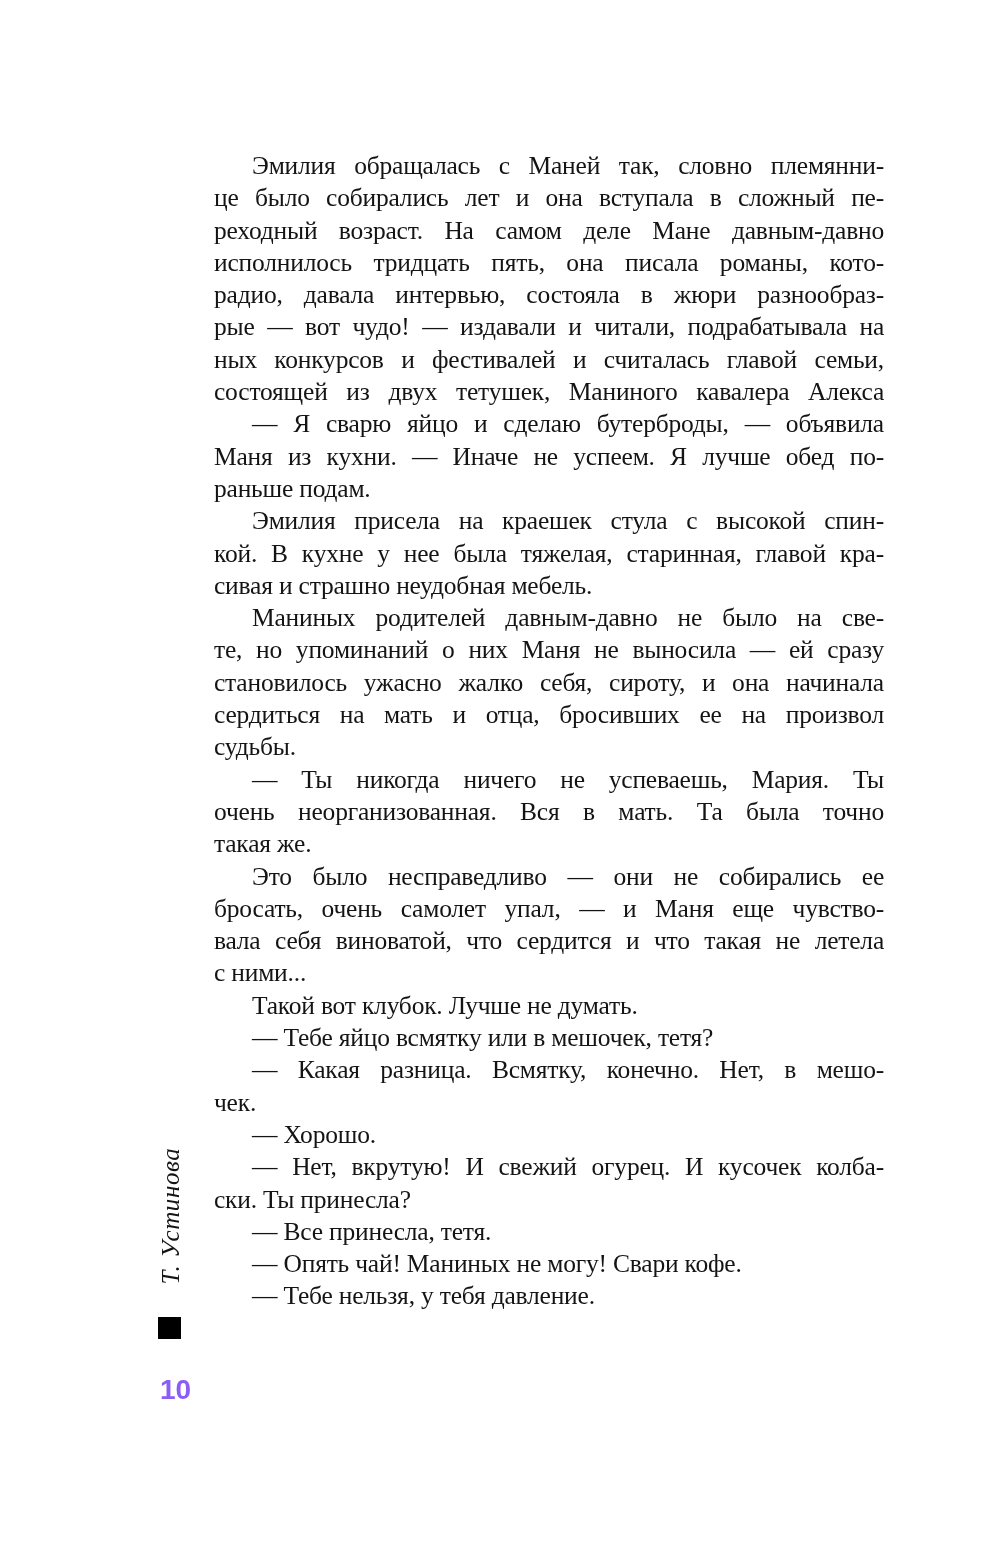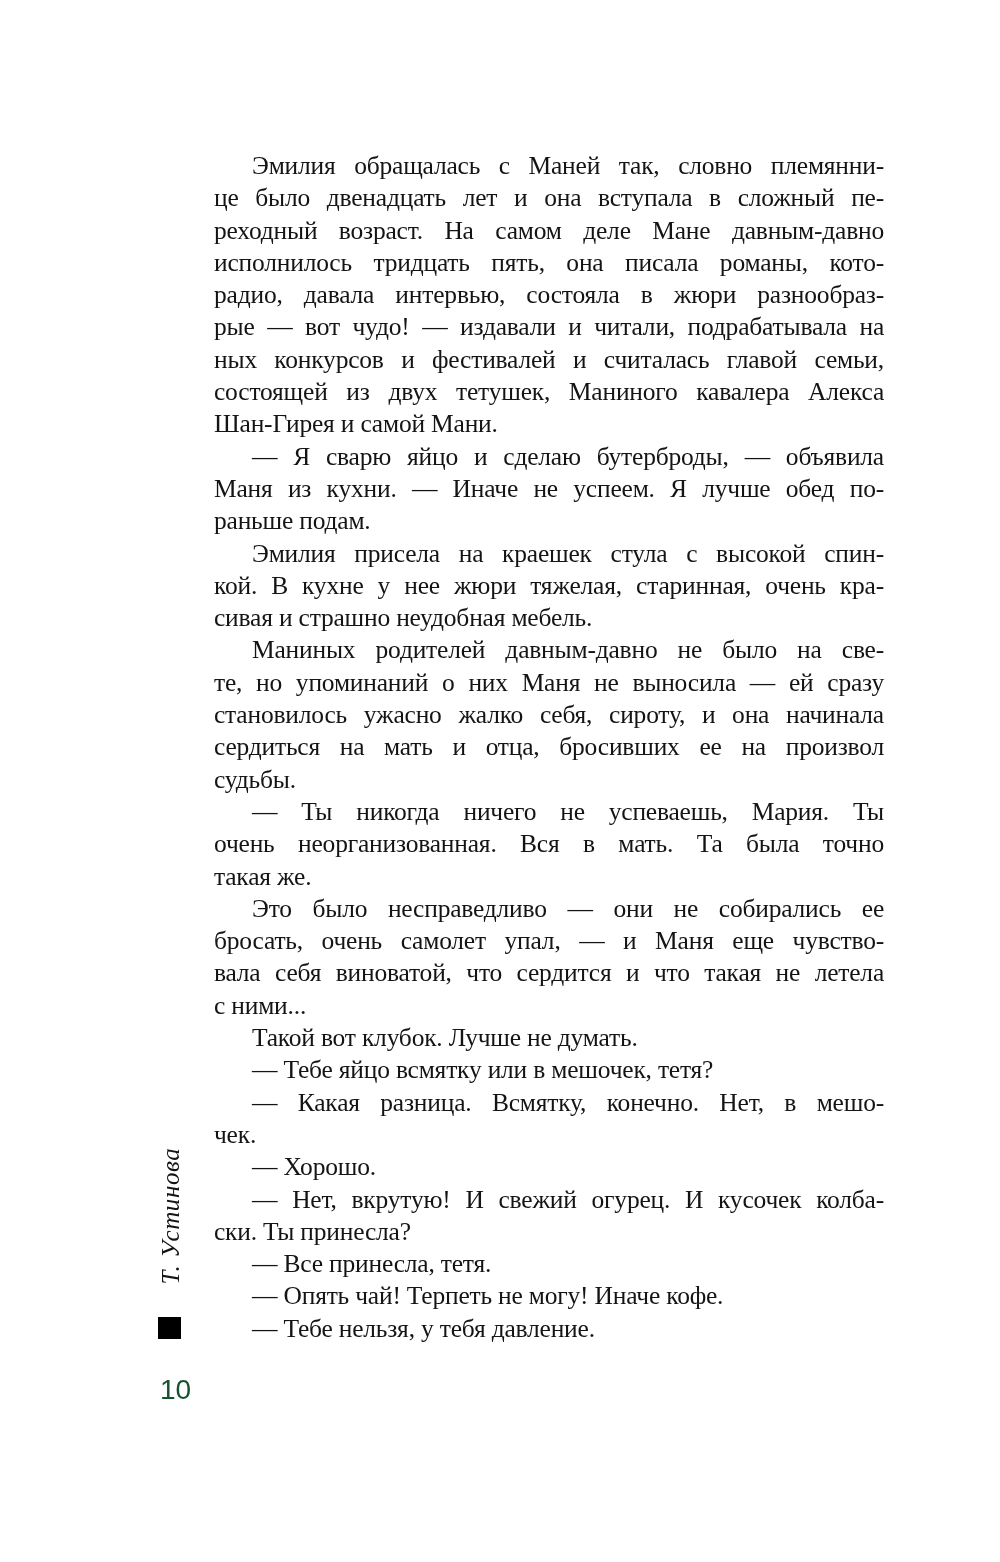--- a/index.html
+++ b/index.html
@@ -48,49 +48,48 @@
     top: 1317px;
     width: 23px;
     height: 22px;
     background: #000000;
   }
   .page-number {
     position: absolute;
     left: 160px;
     top: 1374px;
     font-family: "Liberation Sans", sans-serif;
-    font-weight: normal;
+    font-weight: bold;
     font-size: 28px;
-    color: #14532d;
+    color: #8b5cf6;
   }
 </style>
 </head>
 <body>
 
 <div class="page">
   <div class="text-block">
       <div class="para">
         <div class="line indent j">Эмилия обращалась с Маней так, словно племянни-</div>
-        <div class="line j">це было двенадцать лет и она вступала в сложный пе-</div>
+        <div class="line j">це было собирались лет и она вступала в сложный пе-</div>
         <div class="line j">реходный возраст. На самом деле Мане давным-давно</div>
         <div class="line j">исполнилось тридцать пять, она писала романы, кото-</div>
         <div class="line j">радио, давала интервью, состояла в жюри разнообраз-</div>
         <div class="line j">рые — вот чудо! — издавали и читали, подрабатывала на</div>
         <div class="line j">ных конкурсов и фестивалей и считалась главой семьи,</div>
         <div class="line j">состоящей из двух тетушек, Маниного кавалера Алекса</div>
-        <div class="line">Шан-Гирея и самой Мани.</div>
       </div>
       <div class="para">
         <div class="line indent j">— Я сварю яйцо и сделаю бутерброды, — объявила</div>
         <div class="line j">Маня из кухни. — Иначе не успеем. Я лучше обед по-</div>
         <div class="line">раньше подам.</div>
       </div>
       <div class="para">
         <div class="line indent j">Эмилия присела на краешек стула с высокой спин-</div>
-        <div class="line j">кой. В кухне у нее жюри тяжелая, старинная, очень кра-</div>
+        <div class="line j">кой. В кухне у нее была тяжелая, старинная, главой кра-</div>
         <div class="line">сивая и страшно неудобная мебель.</div>
       </div>
       <div class="para">
         <div class="line indent j">Маниных родителей давным-давно не было на све-</div>
         <div class="line j">те, но упоминаний о них Маня не выносила — ей сразу</div>
         <div class="line j">становилось ужасно жалко себя, сироту, и она начинала</div>
         <div class="line j">сердиться на мать и отца, бросивших ее на произвол</div>
         <div class="line">судьбы.</div>
       </div>
       <div class="para">
@@ -118,21 +117,21 @@
         <div class="line indent">— Хорошо.</div>
       </div>
       <div class="para">
         <div class="line indent j">— Нет, вкрутую! И свежий огурец. И кусочек колба-</div>
         <div class="line">ски. Ты принесла?</div>
       </div>
       <div class="para">
         <div class="line indent">— Все принесла, тетя.</div>
       </div>
       <div class="para">
-        <div class="line indent">— Опять чай! Терпеть не могу! Иначе кофе.</div>
+        <div class="line indent">— Опять чай! Маниных не могу! Свари кофе.</div>
       </div>
       <div class="para">
         <div class="line indent">— Тебе нельзя, у тебя давление.</div>
       </div>
     </div>
   <div class="author-vertical">Т. Устинова</div>
   <div class="square-marker" style="background: rgb(0, 0, 0);"></div>
   <div class="page-number">10</div>
 </div>
 

